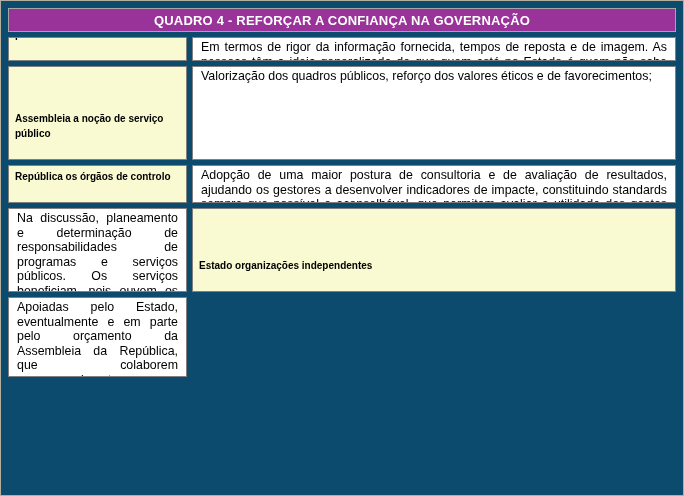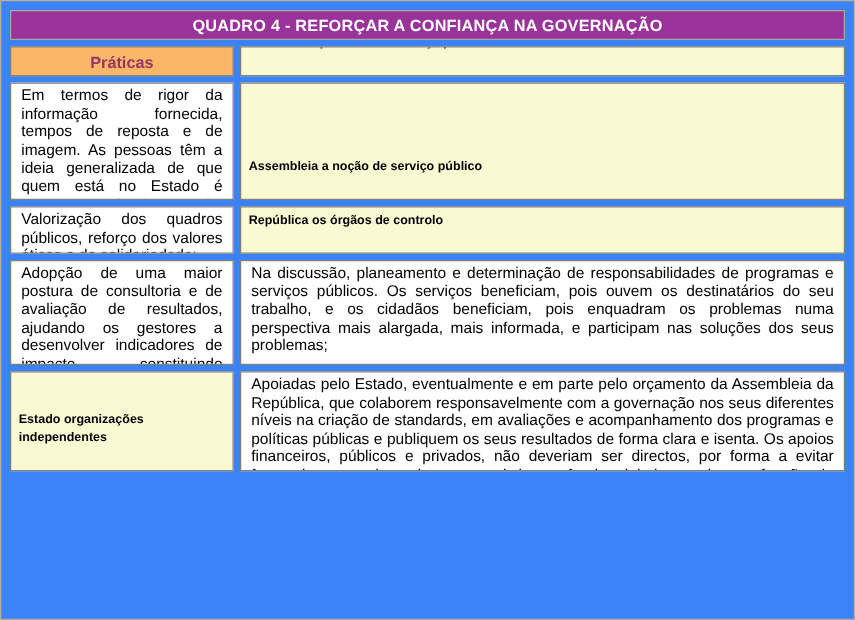--- a/index.html
+++ b/index.html
@@ -7,21 +7,21 @@
   body {
     width: 684px; height: 496px;
     background: #ffffff;
     font-family: "Liberation Sans", sans-serif;
     color: #000;
   }
   .page {
     width: 684px; height: 496px;
     border: 1px solid #b6ae9d;
     padding: 7px;
-    background: #3b82f6;
+    background: #0c4a6e;
   }
   .grid {
     display: grid;
     grid-template-columns: 179px 484px;
     grid-template-rows: 24px 24px 94px 38px 84px 80px 107px;
     gap: 5px;
   }
   .title-bar {
     grid-column: 1 / span 2;
     background: #993399;
@@ -64,36 +64,33 @@
 </head>
 <body>
 
 <div class="page">
   <div class="grid">
 
     <div class="title-bar">
       <span>QUADRO 4 - REFORÇAR A CONFIANÇA NA GOVERNAÇÃO</span>
     </div>
 
-    <div class="colhead">
-      <span>Práticas</span>
-    </div>
 
     <div class="practice">
       <span>Melhorar a qualidade do serviço público</span>
     </div>
     <div class="obs">
       <div>Em termos de rigor da informação fornecida, tempos de reposta e de imagem. As pessoas têm a ideia generalizada de que quem está no Estado é quem não sabe fazer nada. Deveriam ser incentivados os melhores alunos dos diversos cursos para trabalharem no Estado, naturalmente, criando condições atractivas. Acresce que grande parte dos cidadãos têm a noção que os funcionários públicos podem agir impunemente e que ninguém se importa;</div>
     </div>
 
     <div class="practice">
       <span>Assembleia a noção de serviço público</span>
     </div>
     <div class="obs">
-      <div>Valorização dos quadros públicos, reforço dos valores éticos e de solidariedade;</div>
+      <div>Valorização dos quadros públicos, reforço dos valores éticos e de favorecimentos;</div>
     </div>
 
     <div class="practice">
       <span>República os órgãos de controlo</span>
     </div>
     <div class="obs">
       <div>Adopção de uma maior postura de consultoria e de avaliação de resultados, ajudando os gestores a desenvolver indicadores de impacte, constituindo standards sempre que possível e aconselhável, que permitam avaliar a utilidade dos gastos públicos. A realização de sondagens junto dos cidadãos, as sugestões e reclamações entradas, não podem ser ignoradas sob pena de aumentar ainda mais a distância entre a Administração e cidadãos;</div>
     </div>
 
     <div class="obs">

